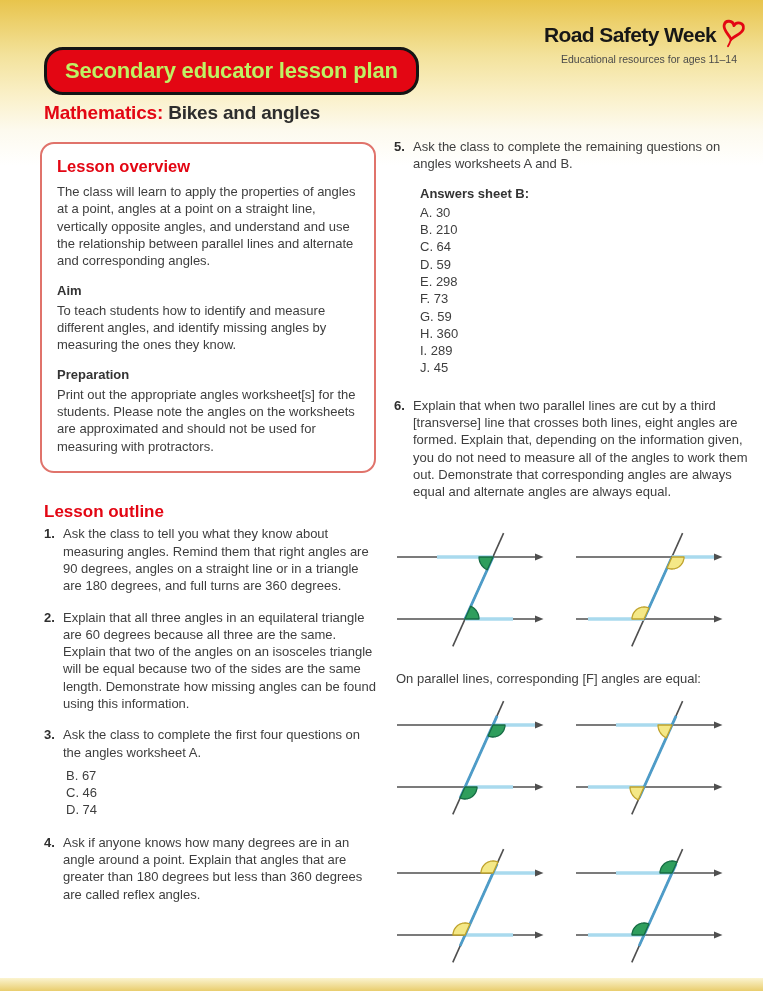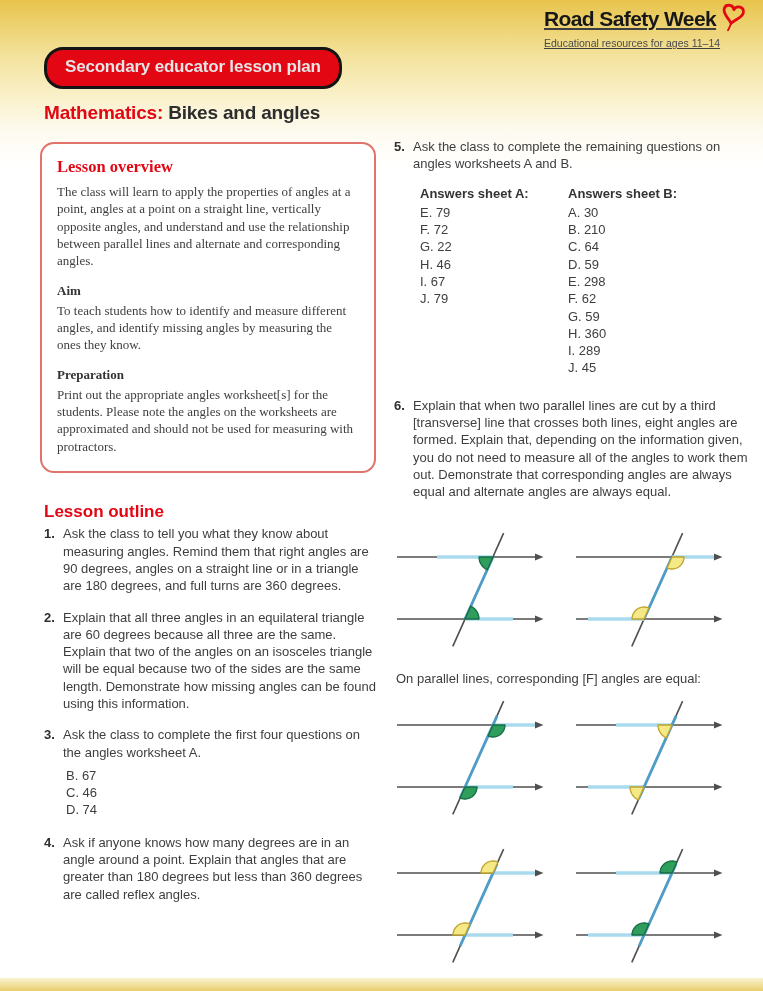--- a/index.html
+++ b/index.html
@@ -2,40 +2,40 @@
 <html><head>
 <meta charset="utf-8">
 <style>
   html,body{margin:0;padding:0;background:#ffffff;}
   .page{
     position:relative;width:763px;height:991px;overflow:hidden;margin:0 auto;
     background:linear-gradient(to bottom,#e8c44c 0px,#f3e29b 55px,#faf0c8 95px,#fdfaee 130px,#ffffff 165px);
     font-family:"Liberation Sans",sans-serif;color:#3e3e3e;font-size:13px;line-height:1.33;
   }
   
-  .brand{position:absolute;left:544px;top:2px;width:210px;text-decoration:underline;}
+  .brand{position:absolute;left:544px;top:18px;width:210px;}
   .brand-row{display:flex;align-items:center;gap:2px;}
   .brand-text{font-weight:bold;color:#171717;font-size:21px;letter-spacing:-0.6px;white-space:nowrap;}
-  .brand-tagline{font-size:10.5px;color:#4a4a4a;margin-top:1px;}
+  .brand-tagline{font-size:10.5px;color:#4a4a4a;margin-top:1px;text-align:center;}
   
   .badge{
-    position:absolute;left:44px;top:47px;background:#e30613;color:#e5e5e5;
+    position:absolute;left:44px;top:47px;background:#e30613;color:#bef264;
     border:3px solid #141414;border-radius:19px;padding:6px 18px 7px 18px;
-    font-weight:bold;font-size:17px;letter-spacing:-0.2px;white-space:nowrap;
+    font-weight:bold;font-size:22px;letter-spacing:-0.2px;white-space:nowrap;
   }
   
   .title{position:absolute;left:44px;top:100px;margin:0;font-size:19px;font-weight:bold;color:#2d2d2d;letter-spacing:-0.2px;}
   .title .red{color:#e30613;}
   
   .col-left{position:absolute;left:40px;top:142px;width:336px;}
   .col-right{position:absolute;left:394px;top:138px;width:356px;}
   
   .overview-box{
     border:2px solid #e0736b;border-radius:14px;background:#ffffff;
-    padding:12px 15px 16px 15px;margin:0 0 28px 0;box-sizing:border-box;font-family:Liberation Serif, serif;
+    padding:12px 15px 16px 15px;margin:0 0 28px 0;box-sizing:border-box;
   }
   .red-heading{color:#e30613;font-size:16.5px;font-weight:bold;margin:0 0 5px 0;}
   .sub-heading{font-weight:bold;color:#333333;font-size:13px;margin:13px 0 0 0;}
   .overview-box p{margin:2px 0 0 0;}
   .outline-heading{color:#e30613;font-size:17px;font-weight:bold;margin:0 0 2px 4px;}
   
   .step{display:flex;margin:0 0 14px 4px;}
   .step .num{font-weight:bold;min-width:19px;color:#2f2f2f;}
   .step .txt{flex:1;}
   .answers{margin:6px 0 15px 26px;}
@@ -119,36 +119,27 @@
 
   <div class="col-right">
 
     <div class="step step-5" style="margin-left:0;">
       <span class="num">5.</span>
       <span class="txt">Ask the class to complete the remaining questions on angles worksheets A and B.</span>
     </div>
 
     <div class="sheets">
       <div class="sheet">
-        <div class="ans-head">Answers sheet A:</div>
-        <div class="ans-line">E. 79</div>
-        <div class="ans-line">F. 72</div>
-        <div class="ans-line">G. 22</div>
-        <div class="ans-line">H. 46</div>
-        <div class="ans-line">I.  67</div>
-        <div class="ans-line">J. 79</div>
-      </div>
-      <div class="sheet">
         <div class="ans-head">Answers sheet B:</div>
         <div class="ans-line">A. 30</div>
         <div class="ans-line">B. 210</div>
         <div class="ans-line">C. 64</div>
         <div class="ans-line">D. 59</div>
         <div class="ans-line">E. 298</div>
-        <div class="ans-line">F. 62</div>
+        <div class="ans-line">F. 73</div>
         <div class="ans-line">G. 59</div>
         <div class="ans-line">H. 360</div>
         <div class="ans-line">I.  289</div>
         <div class="ans-line">J. 45</div>
       </div>
     </div>
 
     <div class="step step-6" style="margin-left:0;">
       <span class="num">6.</span>
       <span class="txt">Explain that when two parallel lines are cut by a third [transverse] line that crosses both lines, eight angles are formed. Explain that, depending on the information given, you do not need to measure all of the angles to work them out. Demonstrate that corresponding angles are always equal and alternate angles are always equal.</span>

